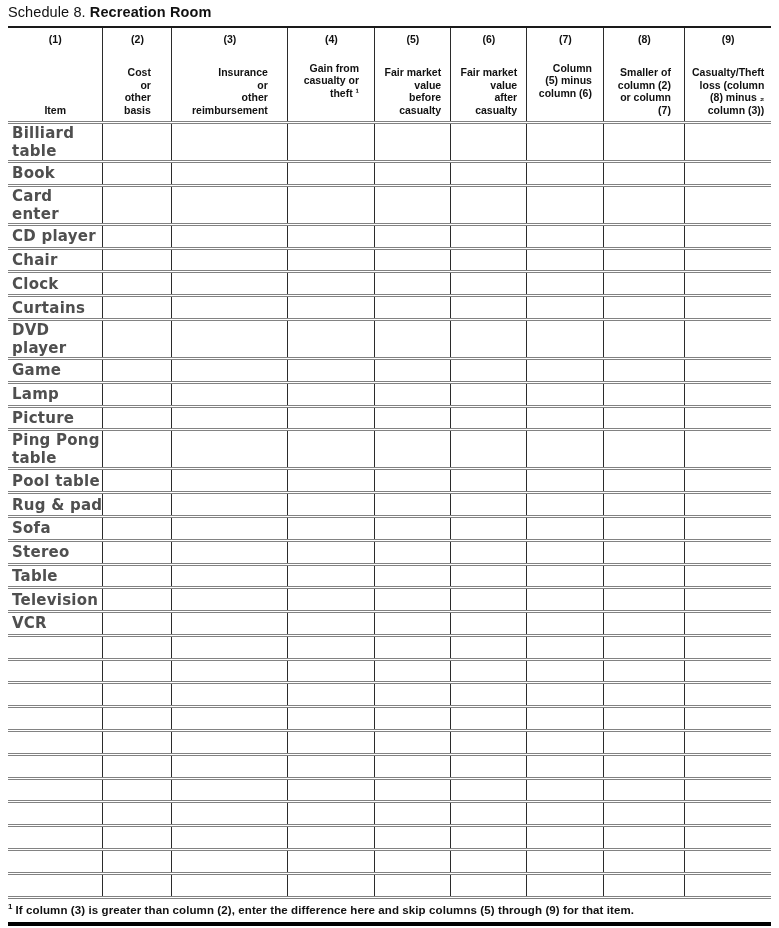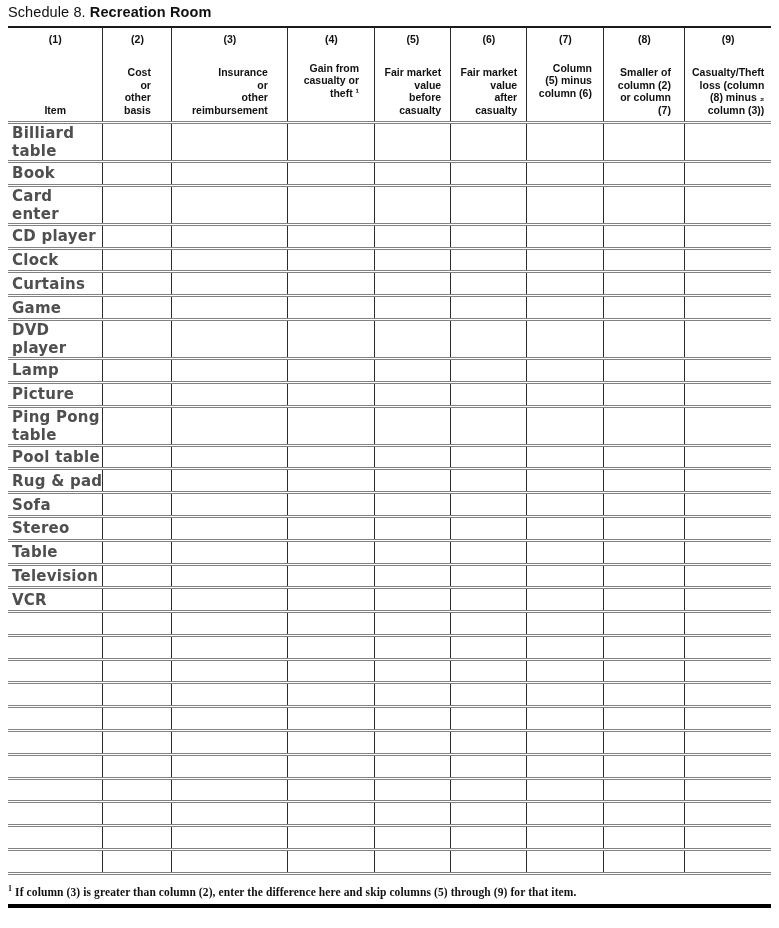--- a/index.html
+++ b/index.html
@@ -72,26 +72,25 @@
     font-size: 15px;
     color: #4f4f4f;
     letter-spacing: 0.25px;
     padding-left: 4px;
     vertical-align: middle;
     font-weight: bold;
   }
 
   
   .footnotes {
-    margin-top: 9px;
+    margin-top: 3px;
     font-size: 11.5px;
     font-weight: bold;
     line-height: 1.28;
     letter-spacing: 0.1px;
-    font-family: Liberation Serif, serif;
   }
   .footnotes sup {
     font-size: 8px;
     font-weight: bold;
     margin-right: 3px;
   }
   .bottom-rule {
     width: 763px;
     height: 4px;
     background: #000;
@@ -242,20 +241,31 @@
       <td></td>
       <td></td>
       <td></td>
       <td></td>
       <td></td>
       <td></td>
       <td></td>
       <td></td>
     </tr>
 
+    <tr>
+      <td class="item">Chair</td>
+      <td></td>
+      <td></td>
+      <td></td>
+      <td></td>
+      <td></td>
+      <td></td>
+      <td></td>
+      <td></td>
+    </tr>
 
     <tr>
       <td class="item">Clock</td>
       <td></td>
       <td></td>
       <td></td>
       <td></td>
       <td></td>
       <td></td>
       <td></td>
@@ -268,33 +278,33 @@
       <td></td>
       <td></td>
       <td></td>
       <td></td>
       <td></td>
       <td></td>
       <td></td>
     </tr>
 
     <tr>
+      <td class="item">DVD player</td>
+      <td></td>
+      <td></td>
+      <td></td>
+      <td></td>
+      <td></td>
+      <td></td>
+      <td></td>
+      <td></td>
+    </tr>
+
+    <tr>
       <td class="item">Game</td>
-      <td></td>
-      <td></td>
-      <td></td>
-      <td></td>
-      <td></td>
-      <td></td>
-      <td></td>
-      <td></td>
-    </tr>
-
-    <tr>
-      <td class="item">DVD player</td>
       <td></td>
       <td></td>
       <td></td>
       <td></td>
       <td></td>
       <td></td>
       <td></td>
       <td></td>
     </tr>
 

